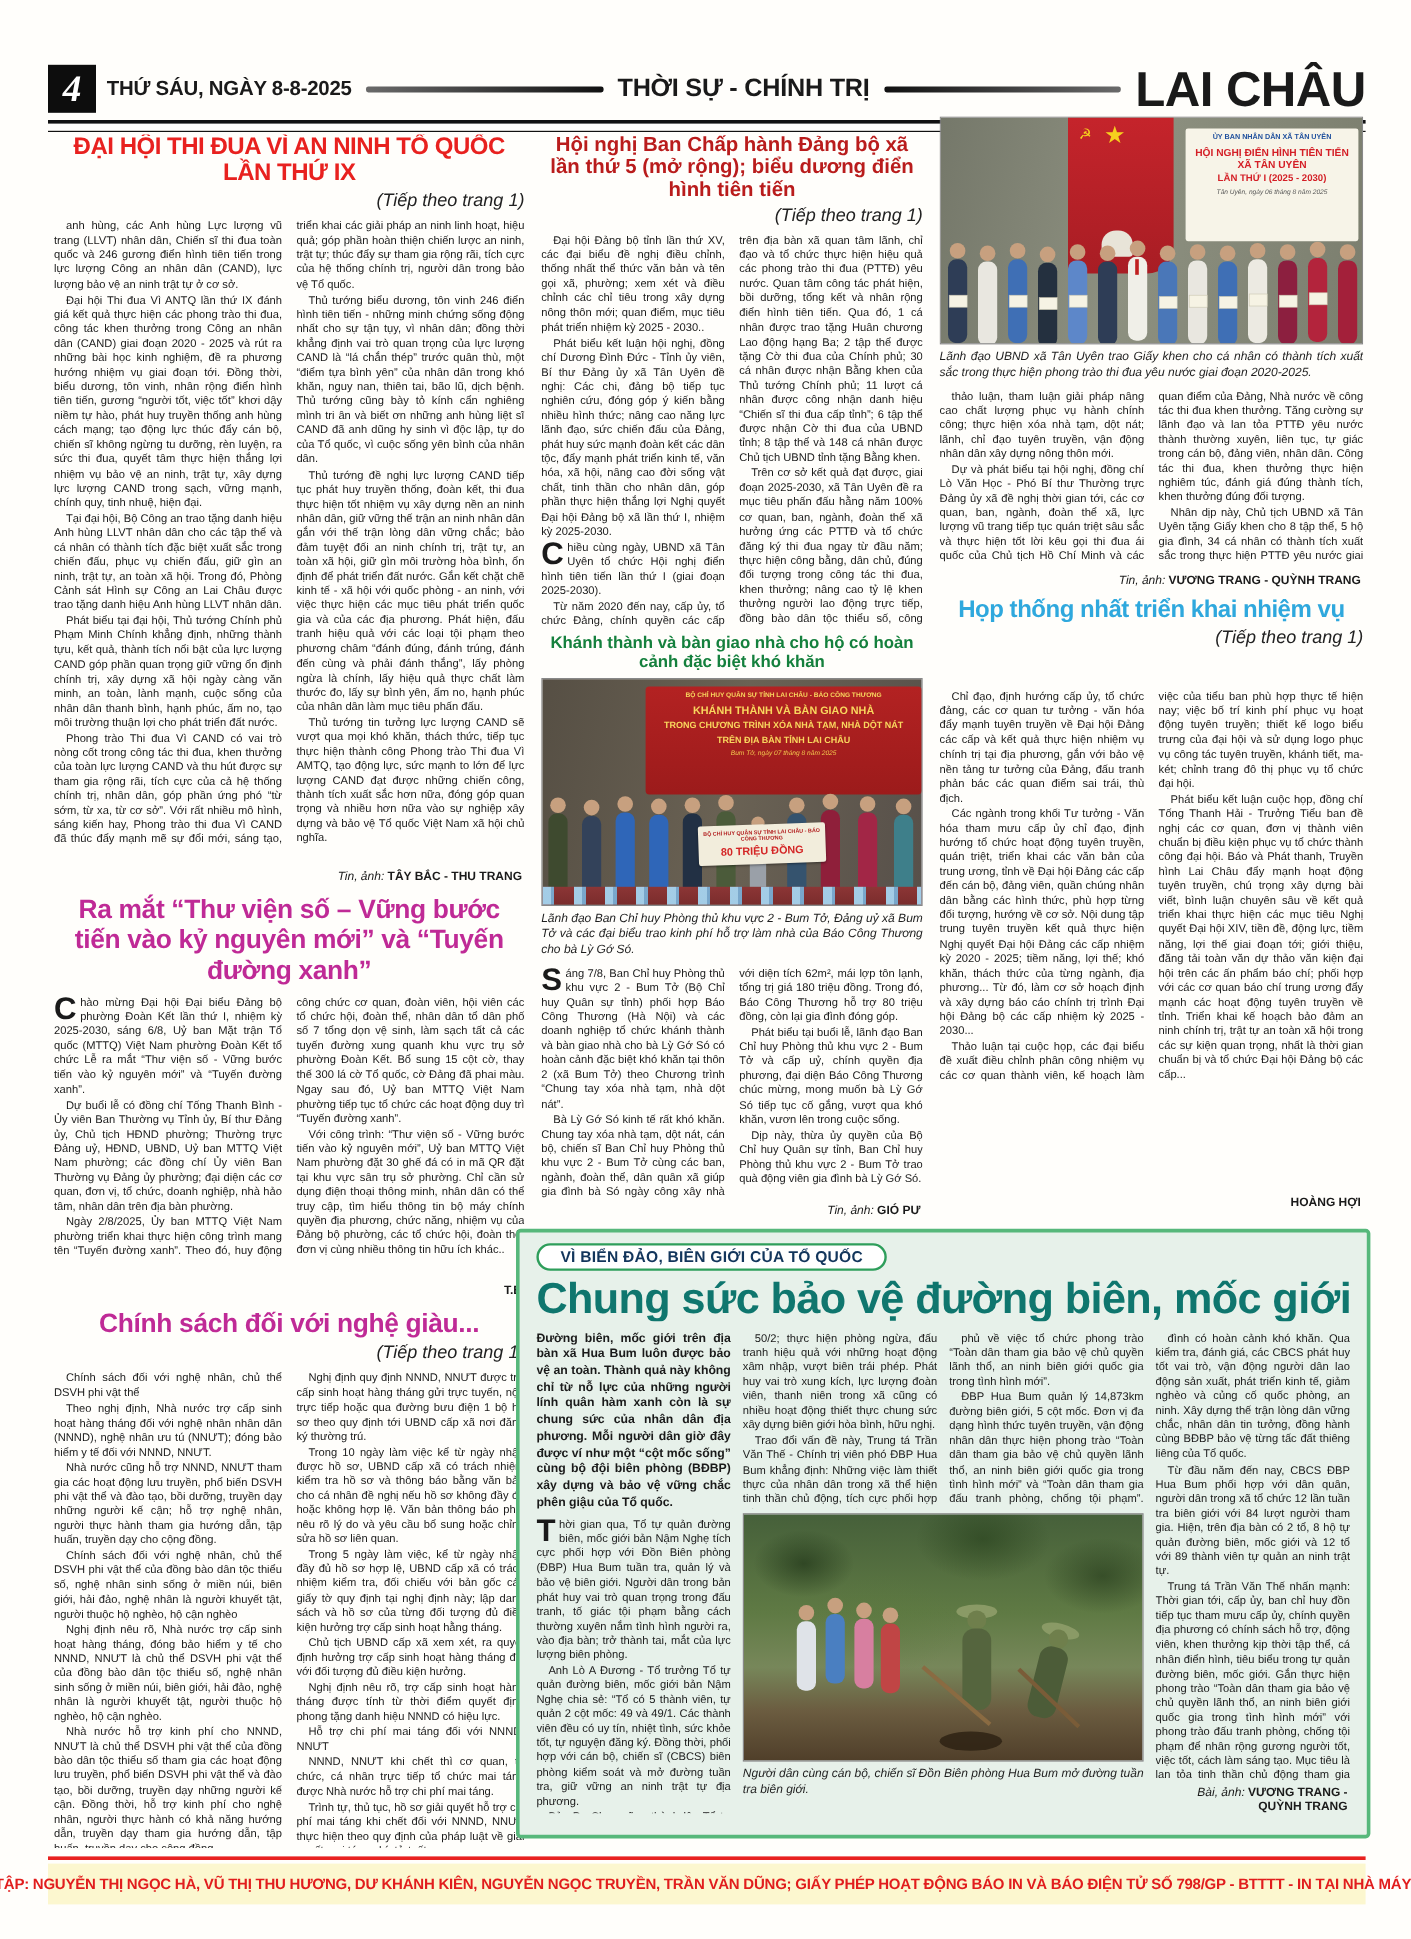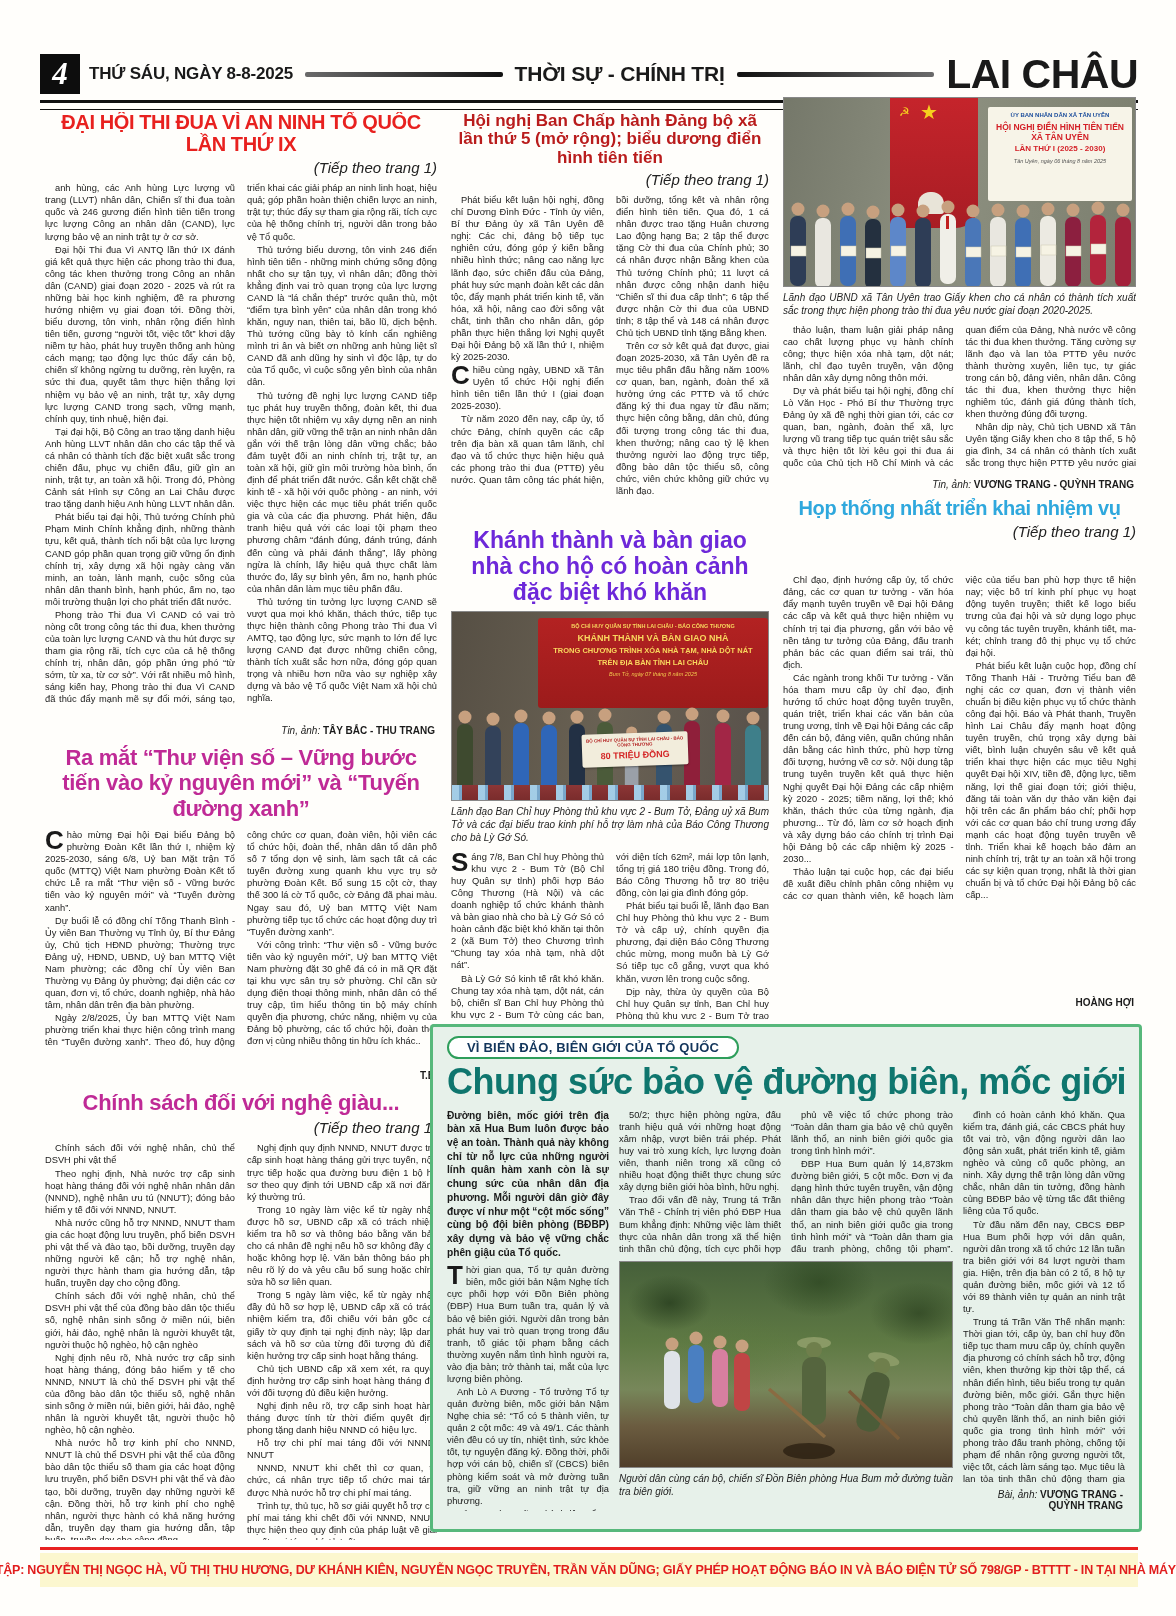--- a/index.html
+++ b/index.html
@@ -16,21 +16,21 @@
   .msection{font-size:21px;font-weight:bold;white-space:nowrap;letter-spacing:-0.2px;}
   .mbrand{font-size:41px;font-weight:800;white-space:nowrap;letter-spacing:-0.5px;}
   .double-rule{position:absolute;left:40px;right:38px;top:100px;height:6px;
                border-top:3px solid #111;border-bottom:1.5px solid #111;}
 
   
   .hl{font-weight:800;text-align:center;line-height:1.08;margin:0;}
   .hl-red{color:#e8211f;font-size:20px;letter-spacing:-0.4px;}
   .hl-magenta{color:#bf2a96;font-size:22px;letter-spacing:-0.3px;line-height:1.15;margin:6px 0 2px;}
   .hl-green{color:#b91c1c;font-size:17px;}
-  .hl-orange{color:#6d28d9;font-size:23px;line-height:1.12;margin:4px 0 6px;}
+  .hl-orange{color:#15803d;font-size:14px;line-height:1.12;margin:4px 0 6px;}
   .hl-blue{color:#2fa8dd;font-size:20px;letter-spacing:-0.4px;margin-top:8px;}
   .continued{text-align:right;font-style:italic;font-size:15px;margin:4px 0 6px;color:#222;}
   .body2{column-count:2;column-gap:12px;font-size:9.3px;line-height:1.3;text-align:justify;overflow:hidden;}
   .body2 p{margin:0 0 1px;text-indent:10px;}
   .body2 p.bold{font-weight:normal;}
   .body2 p.dropcap, .fcol p.dropcap{text-indent:0;}
   .dc{float:left;font-size:26px;line-height:21px;font-weight:bold;margin:1px 3px 0 0;}
   .h540{height:540px;} .h235{height:238px;} .h435{height:432px;}
   .h330{height:330px;} .h195{height:196px;} .h150{height:152px;} .h430{height:420px;margin-top:34px;}
   .byline{text-align:right;font-size:10px;margin:3px 2px 0 0;}
@@ -179,20 +179,21 @@
         </div>
 
     </article>
   </section>
 
   <section class="mid-group">
     <article>
       <h1 class="hl hl-green">Hội nghị Ban Chấp hành Đảng bộ xã lần thứ 5 (mở rộng); biểu dương điển hình tiên tiến</h1>
       <div class="continued">(Tiếp theo trang 1)</div>
       <div class="body2 h330">
+          <p>Đại hội Đảng bộ tỉnh lần thứ XV, các đại biểu đề nghị điều chỉnh, thống nhất thể thức văn bản và tên gọi xã, phường; xem xét và điều chỉnh các chỉ tiêu trong xây dựng nông thôn mới; quan điểm, mục tiêu phát triển nhiệm kỳ 2025 - 2030..</p>
           <p>Phát biể­u kết luận hội nghị, đồng chí Dương Đình Đức - Tỉnh ủy viên, Bí thư Đảng ủy xã Tân Uyên đề nghị: Các chi, đảng bộ tiếp tục nghiên cứu, đóng góp ý kiến bằng nhiều hình thức; nâng cao năng lực lãnh đạo, sức chiến đấu của Đảng, phát huy sức mạnh đoàn kết các dân tộc, đẩy mạnh phát triển kinh tế, văn hóa, xã hội, nâng cao đời sống vật chất, tinh thần cho nhân dân, góp phần thực hiện thắng lợi Nghị quyết Đại hội Đảng bộ xã lần thứ I, nhiệm kỳ 2025-2030.</p>
           <p class="dropcap"><span class="dc">C</span>hiều cùng ngày, UBND xã Tân Uyên tổ chức Hội nghị điển hình tiên tiến lần thứ I (giai đoạn 2025-2030).</p>
           <p>Từ năm 2020 đến nay, cấp ủy, tổ chức Đảng, chính quyền các cấp trên địa bàn xã quan tâm lãnh, chỉ đạo và tổ chức thực hiện hiệu quả các phong trào thi đua (PTTĐ) yêu nước. Quan tâm công tác phát hiện, bồi dưỡng, tổng kết và nhân rộng điển hình tiên tiến. Qua đó, 1 cá nhân được trao tặng Huân chương Lao động hạng Ba; 2 tập thể được tặng Cờ thi đua của Chính phủ; 30 cá nhân được nhận Bằng khen của Thủ tướng Chính phủ; 11 lượt cá nhân được công nhận danh hiệu “Chiến sĩ thi đua cấp tỉnh”; 6 tập thể được nhận Cờ thi đua của UBND tỉnh; 8 tập thể và 148 cá nhân được Chủ tịch UBND tỉnh tặng Bằng khen.</p>
           <p>Trên cơ sở kết quả đạt được, giai đoạn 2025-2030, xã Tân Uyên đề ra mục tiêu phấn đấu hằng năm 100% cơ quan, ban, ngành, đoàn thể xã hưởng ứng các PTTĐ và tổ chức đăng ký thi đua ngay từ đầu năm; thực hiện công bằng, dân chủ, đúng đối tượng trong công tác thi đua, khen thưởng; nâng cao tỷ lệ khen thưởng người lao động trực tiếp, đồng bào dân tộc thiểu số, công chức, viên chức không giữ chức vụ lãnh đạo.</p>
         </div>
     </article>
 
     <article>
       <h1 class="hl hl-orange">Khánh thành và bàn giao nhà cho hộ có hoàn cảnh đặc biệt khó khăn</h1>
       <div class="photo handover">

